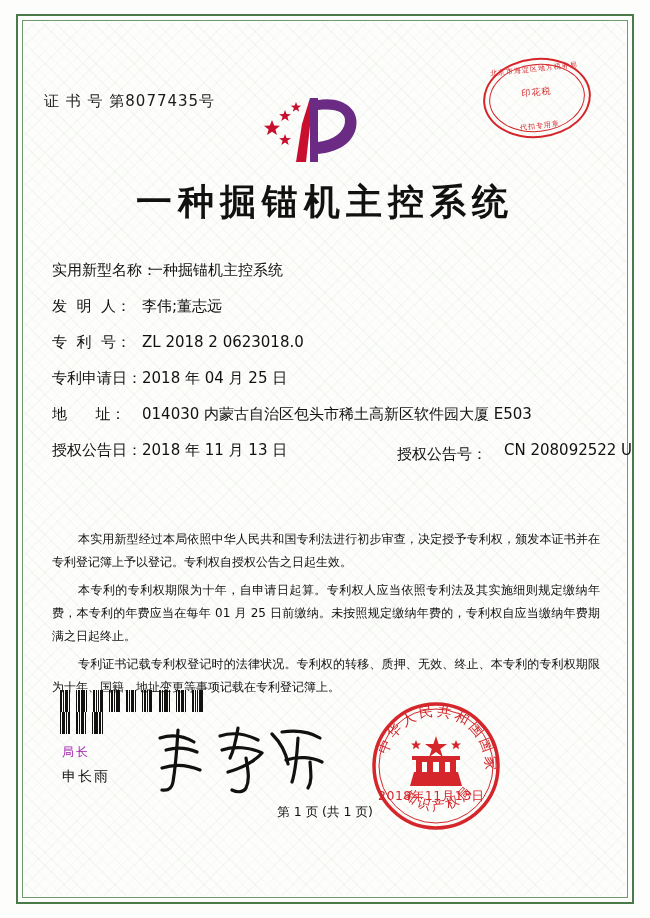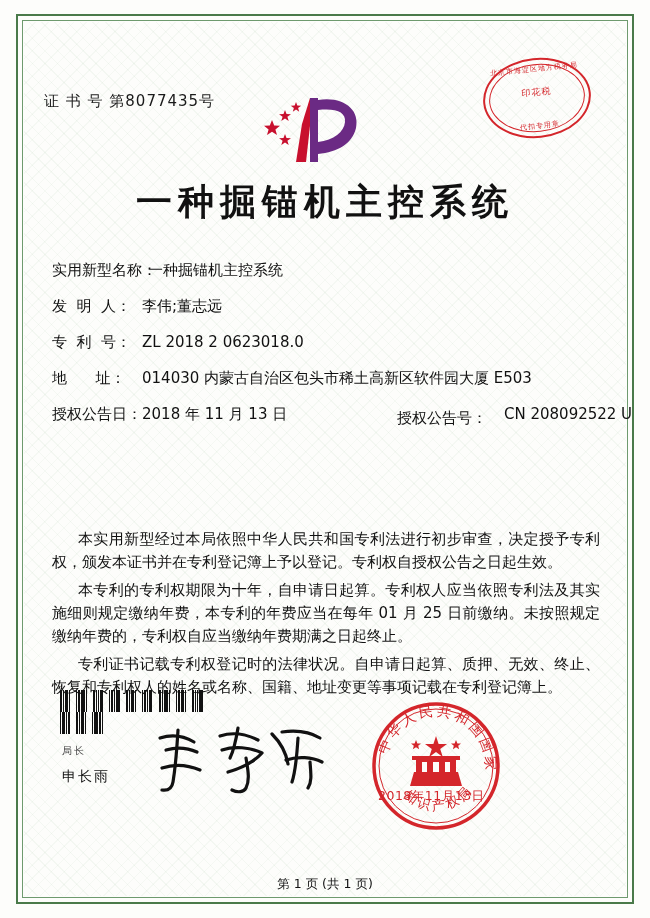--- a/index.html
+++ b/index.html
@@ -154,21 +154,21 @@
     left: 452px; top: 0;
     white-space: pre;
   }
 
   
   .body-text {
     position: absolute;
     left: 52px;
     top: 528px;
     width: 548px;
-    font-size: 15px;
+    font-size: 12px;
     line-height: 23px;
     color: #111;
     text-align: justify;
   }
   .body-text p {
     margin: 0 0 5px 0;
     text-indent: 26px;
   }
 
   
@@ -184,22 +184,22 @@
     height: 22px;
     background: #111;
     vertical-align: top;
     margin-right: 1px;
   }
 
   
   .sig-label1 {
     position: absolute;
     left: 62px; top: 744px;
-    font-size: 10px;
-    color: #404040;
+    font-size: 12px;
+    color: #a21caf;
     letter-spacing: 2px;
   }
   .sig-label2 {
     position: absolute;
     left: 62px; top: 768px;
     font-size: 14px;
     color: #111;
     letter-spacing: 2px;
   }
   .sig-hand {
@@ -219,21 +219,21 @@
     left: 378px; top: 788px;
     font-size: 12.5px;
     color: #d4262b;
     letter-spacing: 0.5px;
   }
 
   
   .footer {
     position: absolute;
     left: 0; right: 0;
-    top: 876px;
+    top: 804px;
     text-align: center;
     font-size: 12.5px;
     color: #111;
   }
 </style>
 </head>
 <body>
 
 <div class="page">
 
@@ -273,35 +273,39 @@
     </div>
     <div class="field-row">
       <span class="f-label">发  明  人：</span>
       <span class="f-value">李伟;董志远</span>
     </div>
     <div class="field-row">
       <span class="f-label">专  利  号：</span>
       <span class="f-value">ZL 2018 2 0623018.0</span>
     </div>
     <div class="field-row">
+      <span class="f-label">专利申请日：</span>
+      <span class="f-value">2018 年 04 月 25 日</span>
+    </div>
+    <div class="field-row">
       <span class="f-label">地      址：</span>
       <span class="f-value">014030 内蒙古自治区包头市稀土高新区软件园大厦 E503</span>
     </div>
     <div class="field-row f-row-dual">
       <span class="f-label">授权公告日：</span>
       <span class="f-value">2018 年 11 月 13 日</span>
       <span class="f-label2">授权公告号：</span>
       <span class="f-value2">CN 208092522 U</span>
     </div>
   </div>
 
   <div class="body-text">
     <p>本实用新型经过本局依照中华人民共和国专利法进行初步审查，决定授予专利权，颁发本证书并在专利登记簿上予以登记。专利权自授权公告之日起生效。</p>
     <p>本专利的专利权期限为十年，自申请日起算。专利权人应当依照专利法及其实施细则规定缴纳年费，本专利的年费应当在每年 01 月 25 日前缴纳。未按照规定缴纳年费的，专利权自应当缴纳年费期满之日起终止。</p>
-    <p>专利证书记载专利权登记时的法律状况。自申请日起算、质押、无效、终止、恢复和专利权人的姓名或名称、国籍、地址变更等事项记载在专利登记簿上。</p>
+    <p>专利证书记载专利权登记时的法律状况。专利权的转移、质押、无效、终止、本专利的专利权期限为十年、国籍、地址变更等事项记载在专利登记簿上。</p>
   </div>
 
   <div class="barcode">
     <i style="width:2px"></i><i style="width:1px"></i><i style="width:3px"></i><i style="width:1px"></i>
     <i style="width:1px"></i><i style="width:2px"></i><i style="width:4px"></i><i style="width:1px"></i>
     <i style="width:2px"></i><i style="width:1px"></i><i style="width:1px"></i><i style="width:3px"></i>
     <i style="width:1px"></i><i style="width:2px"></i><i style="width:1px"></i><i style="width:4px"></i>
     <i style="width:2px"></i><i style="width:1px"></i><i style="width:3px"></i><i style="width:1px"></i>
     <i style="width:1px"></i><i style="width:2px"></i><i style="width:1px"></i><i style="width:3px"></i>
     <i style="width:2px"></i><i style="width:1px"></i><i style="width:4px"></i><i style="width:1px"></i>

